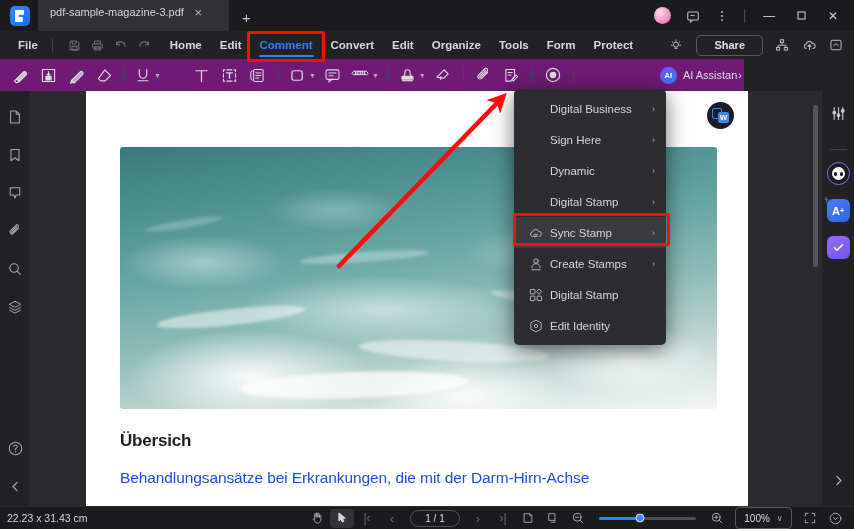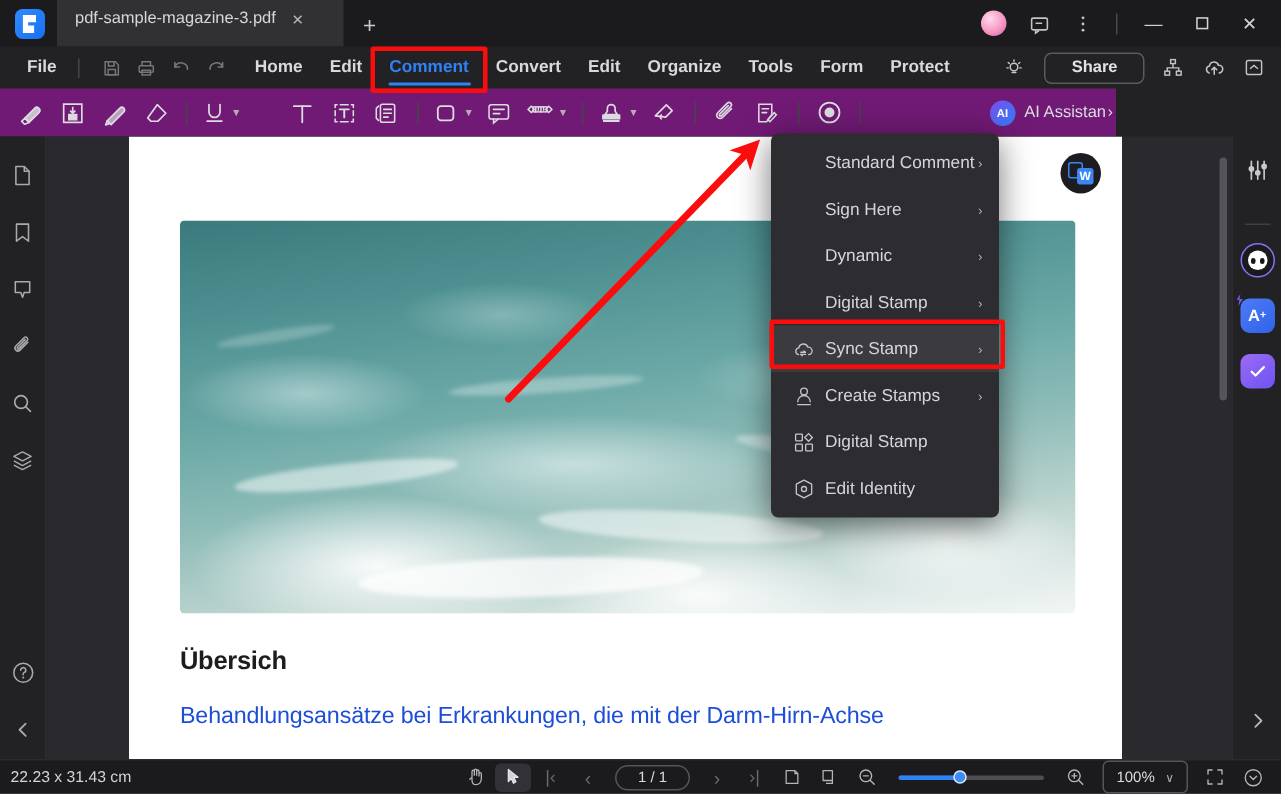--- a/index.html
+++ b/index.html
@@ -584,21 +584,21 @@
         <span class="doc1"></span>
         <span class="doc2">W</span>
       </div>
     </div>
     <div class="vscroll"></div>
   </div>
 
   <div class="dropdown">
     <div class="dd-item">
       <span class="dd-ic"></span>
-      <span class="dd-label">Standard Comment</span>
+      <span class="dd-label">Digital Business</span>
       <span class="dd-arrow">›</span>
     </div>
     <div class="dd-item">
       <span class="dd-ic"></span>
       <span class="dd-label">Sign Here</span>
       <span class="dd-arrow">›</span>
     </div>
     <div class="dd-item">
       <span class="dd-ic"></span>
       <span class="dd-label">Dynamic</span>

